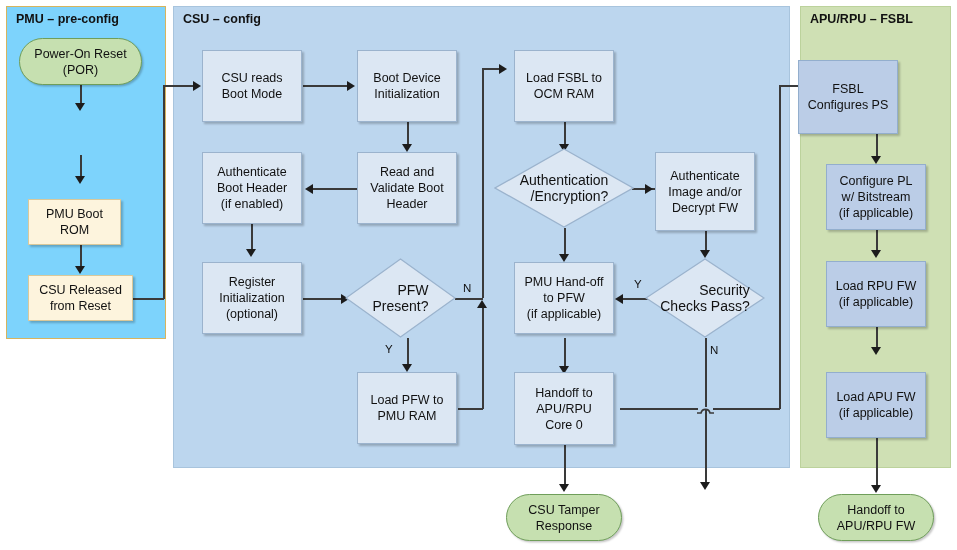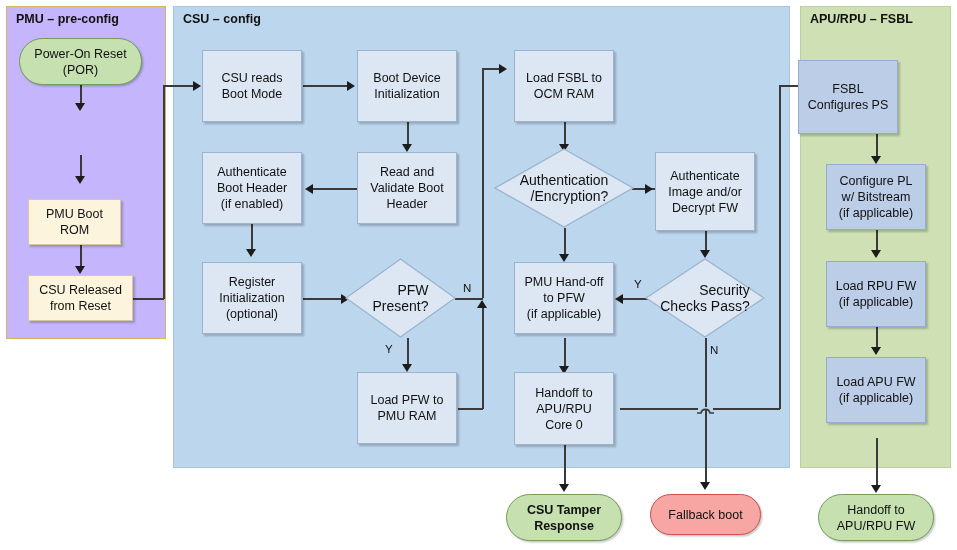--- a/index.html
+++ b/index.html
@@ -3,21 +3,21 @@
 <meta charset="utf-8">
 <style>
   html,body{margin:0;padding:0;background:#ffffff;}
   body{width:957px;height:550px;overflow:hidden;
        font-family:"Liberation Sans","DejaVu Sans",sans-serif;}
   #stage{position:relative;width:957px;height:550px;}
 
   
   .panel{position:absolute;border:1px solid #9a9a9a;box-sizing:border-box;}
   .panel .ptitle{position:absolute;top:5px;left:9px;font-size:12.5px;font-weight:bold;color:#111;white-space:nowrap;}
-  #panel-pmu{left:6px;top:6px;width:160px;height:333px;background:#c4b5fd;border-color:#d6b45e;}
+  #panel-pmu{left:6px;top:6px;width:160px;height:333px;background:#7dd3fc;border-color:#d6b45e;}
   #panel-csu{left:173px;top:6px;width:617px;height:462px;background:#bcd6ee;border-color:#a8c4dd;}
   #panel-apu{left:800px;top:6px;width:151px;height:462px;background:#cfe0b4;border-color:#bcd29c;}
 
   
   .node{position:absolute;box-sizing:border-box;display:flex;align-items:center;
         justify-content:center;text-align:center;font-size:12.5px;line-height:16px;
         color:#111;padding:2px 4px;}
   .rect{border:1px solid #8aa4c0;box-shadow:1.5px 1.5px 2px rgba(0,0,0,.22);}
   .rect.cream{background:#fdf4dd;border-color:#d9c89a;}
   .rect.lblue{background:#dce7f3;border-color:#9bb3cd;}
@@ -290,38 +290,33 @@
         <span style="display: block;">w/ Bitstream</span>
         <span style="display: block;">(if applicable)</span>
       </div>
   </div>
   <div class="node rect mblue" style="left:826px;top:261px;width:100px;height:66px;">
     <div>
         <span style="display: block;">Load RPU FW</span>
         <span style="display: block;">(if applicable)</span>
       </div>
   </div>
-  <div class="node rect mblue" style="left:826px;top:357px;width:100px;height:66px;text-align:center;">
+  <div class="node rect mblue" style="left:826px;top:372px;width:100px;height:66px;text-align:center;">
     <div>
         <span style="display: block;">Load APU FW</span>
         <span style="display: block;">(if applicable)</span>
       </div>
   </div>
 
-  <div class="node term" style="left:506px;top:494px;width:116px;height:47px;font-weight:bold;">
+  <div class="node term" style="left:506px;top:494px;width:116px;height:47px;">
     <div>
         <span style="display: block;">CSU Tamper</span>
         <span style="display: block;">Response</span>
       </div>
   </div>
-  <div class="node term red" style="left:650px;top:494px;width:111px;height:41px;">
-    <div>
-        <span style="display: block;">Fallback boot</span>
-      </div>
-  </div>
   <div class="node term" style="left:818px;top:494px;width:116px;height:47px;">
     <div>
         <span style="display: block;">Handoff to</span>
         <span style="display: block;">APU/RPU FW</span>
       </div>
   </div>
 
 </div>
 
 </body></html>

